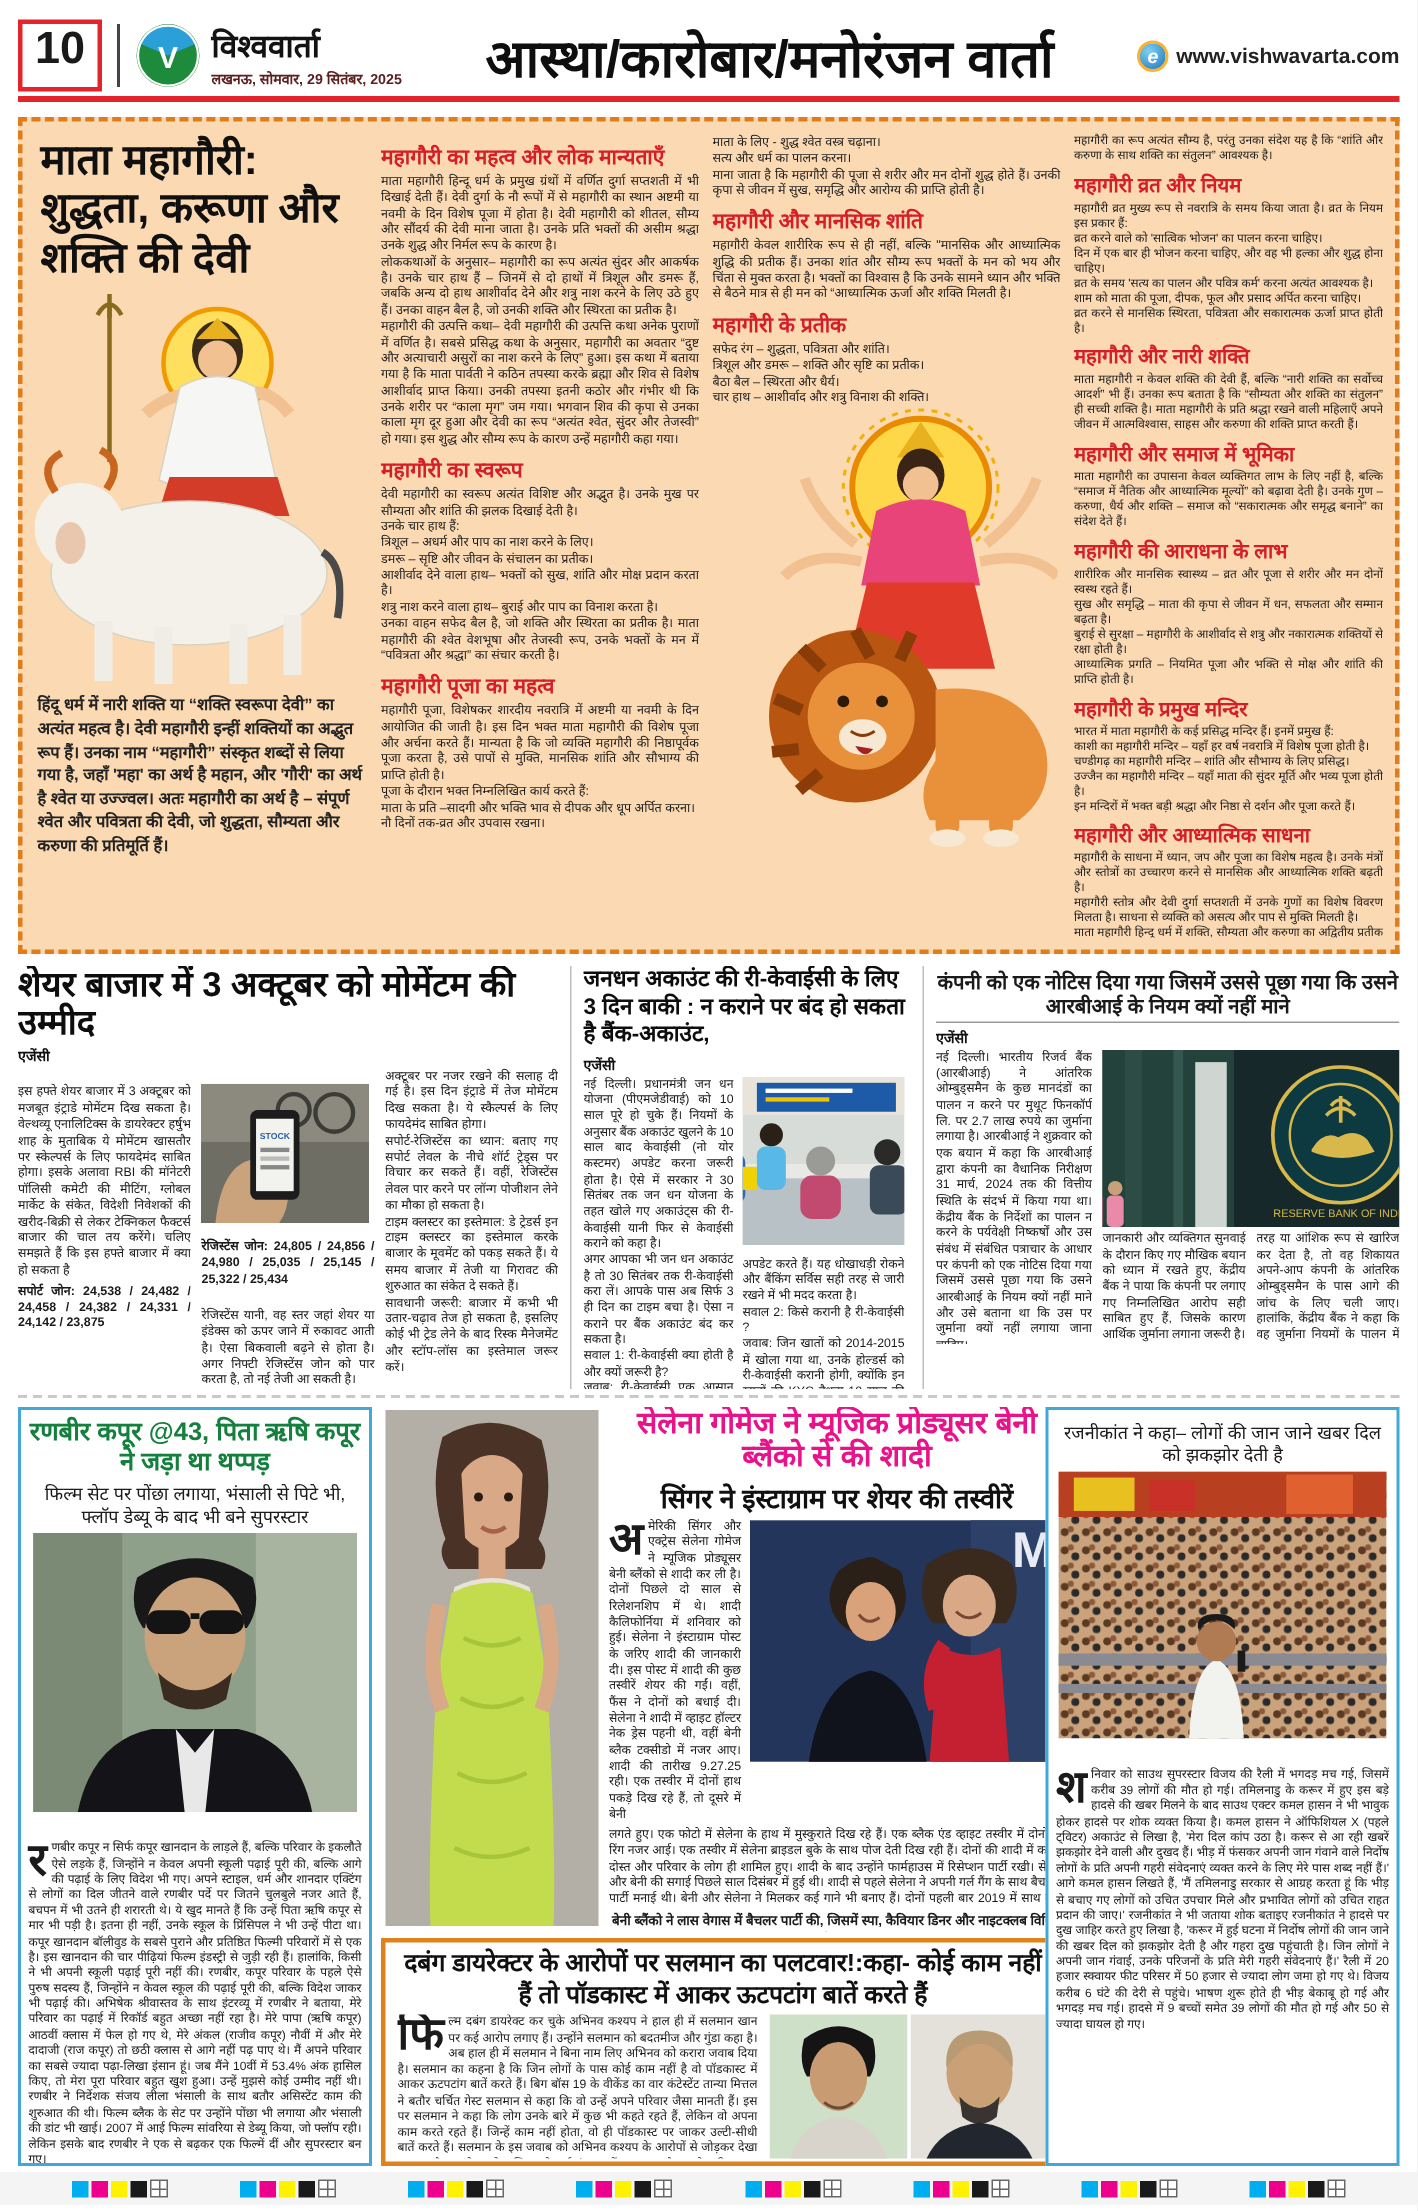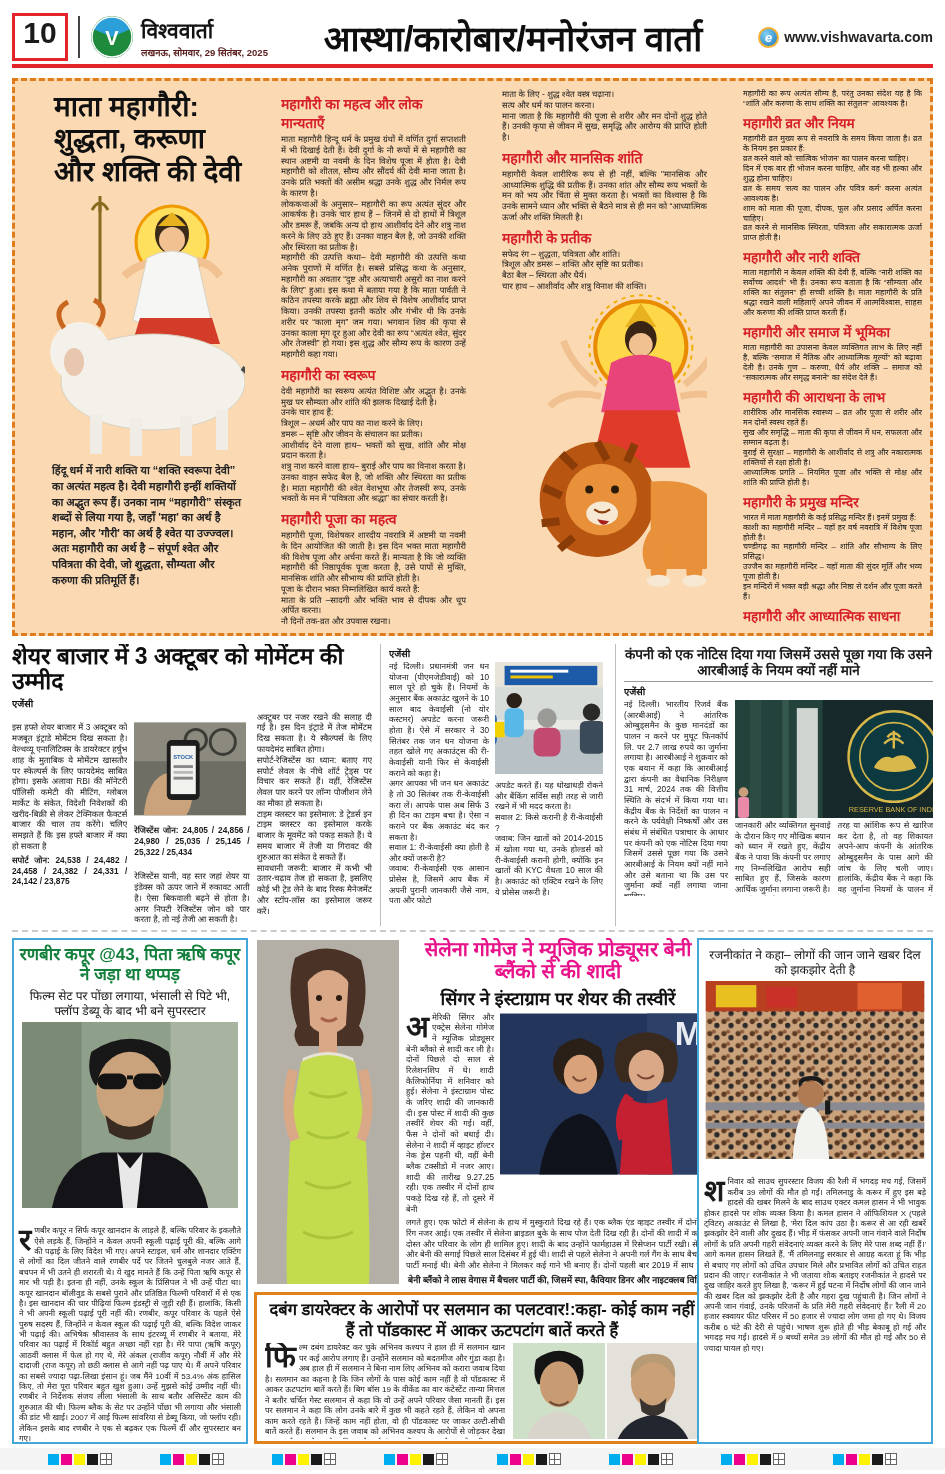--- a/index.html
+++ b/index.html
@@ -21,21 +21,21 @@
   .website{display:flex;align-items:center;gap:5px;font-size:14px;font-weight:700;color:#222;cursor:pointer;}
   .e-icon{display:inline-flex;width:21px;height:21px;border-radius:50%;
           background:radial-gradient(circle at 35% 30%,#7fd0f2,#1b75bb);color:#fff;
           align-items:center;justify-content:center;font-weight:800;font-style:italic;
           border:2px solid #f9b233;font-size:13px;}
 
   
   .topsec{position:absolute;top:78px;left:12px;width:921px;height:558px;background:#fbd9b2;
           border:3px dashed #e07d1a;padding:8px;display:grid;
           grid-template-columns:222px 212px 232px 1fr;column-gap:9px;}
-  .topsec .col{overflow:hidden;margin-left:27px;}
+  .topsec .col{overflow:hidden;}
   .maha-title{font-size:28px;line-height:1.16;font-weight:800;color:#101010;padding:2px 0 2px 4px;}
   .maha-intro{font-size:11px;line-height:1.42;font-weight:600;color:#242424;padding:5px 2px 0 2px;text-align:left;}
   .sec-h{font-size:14px;font-weight:800;color:#d61e26;margin:5px 0 2px;}
   .bp{font-size:8.4px;line-height:1.28;text-align:justify;color:#1d1d1d;white-space:pre-line;}
   .col4 .bp{font-size:7.9px;line-height:1.26;}
   .col4 .sec-h{font-size:13.5px;}
   .illus{display:block;}
 
   
   .midband{position:absolute;top:644px;left:12px;width:921px;height:288px;display:flex;gap:8px;
@@ -269,20 +269,21 @@
         <div class="c">अक्टूबर पर नजर रखने की सलाह दी गई है। इस दिन इंट्राडे में तेज मोमेंटम दिख सकता है। ये स्कैल्पर्स के लिए फायदेमंद साबित होगा।
 सपोर्ट-रेजिस्टेंस का ध्यान: बताए गए सपोर्ट लेवल के नीचे शॉर्ट ट्रेड्स पर विचार कर सकते हैं। वहीं, रेजिस्टेंस लेवल पार करने पर लॉन्ग पोजीशन लेने का मौका हो सकता है।
 टाइम क्लस्टर का इस्तेमाल: डे ट्रेडर्स इन टाइम क्लस्टर का इस्तेमाल करके बाजार के मूवमेंट को पकड़ सकते हैं। ये समय बाजार में तेजी या गिरावट की शुरुआत का संकेत दे सकते हैं।
 सावधानी जरूरी: बाजार में कभी भी उतार-चढ़ाव तेज हो सकता है, इसलिए कोई भी ट्रेड लेने के बाद रिस्क मैनेजमेंट और स्टॉप-लॉस का इस्तेमाल जरूर करें।</div>
       </div>
     </div>
 
     <div class="vdiv"></div>
 
     <div class="jandhan">
+      <div class="h-jd">जनधन अकाउंट की री-केवाईसी के लिए 3 दिन बाकी : न कराने पर बंद हो सकता है बैंक-अकाउंट,</div>
       <div class="byline">एजेंसी</div>
       <div class="jd-cols">
         <div class="c" style="width:100px;">नई दिल्ली। प्रधानमंत्री जन धन योजना (पीएमजेडीवाई) को 10 साल पूरे हो चुके हैं। नियमों के अनुसार बैंक अकाउंट खुलने के 10 साल बाद केवाईसी (नो योर कस्टमर) अपडेट करना जरूरी होता है। ऐसे में सरकार ने 30 सितंबर तक जन धन योजना के तहत खोले गए अकाउंट्स की री-केवाईसी यानी फिर से केवाईसी कराने को कहा है।
 अगर आपका भी जन धन अकाउंट है तो 30 सितंबर तक री-केवाईसी करा लें। आपके पास अब सिर्फ 3 ही दिन का टाइम बचा है। ऐसा न कराने पर बैंक अकाउंट बंद कर सकता है।
 सवाल 1: री-केवाईसी क्या होती है और क्यों जरूरी है?
 जवाब: री-केवाईसी एक आसान प्रोसेस है, जिसमें आप बैंक में अपनी पुरानी जानकारी जैसे नाम, पता और फोटो</div>
         <div style="width:108px;overflow:hidden;">
           <svg width="108" height="112" viewBox="0 0 212 116" style="margin-bottom:3px;" preserveAspectRatio="xMidYMid slice">
             <rect width="212" height="116" fill="#d8dcd8"></rect>
             <rect x="0" y="0" width="212" height="26" fill="#e8e4da"></rect>

